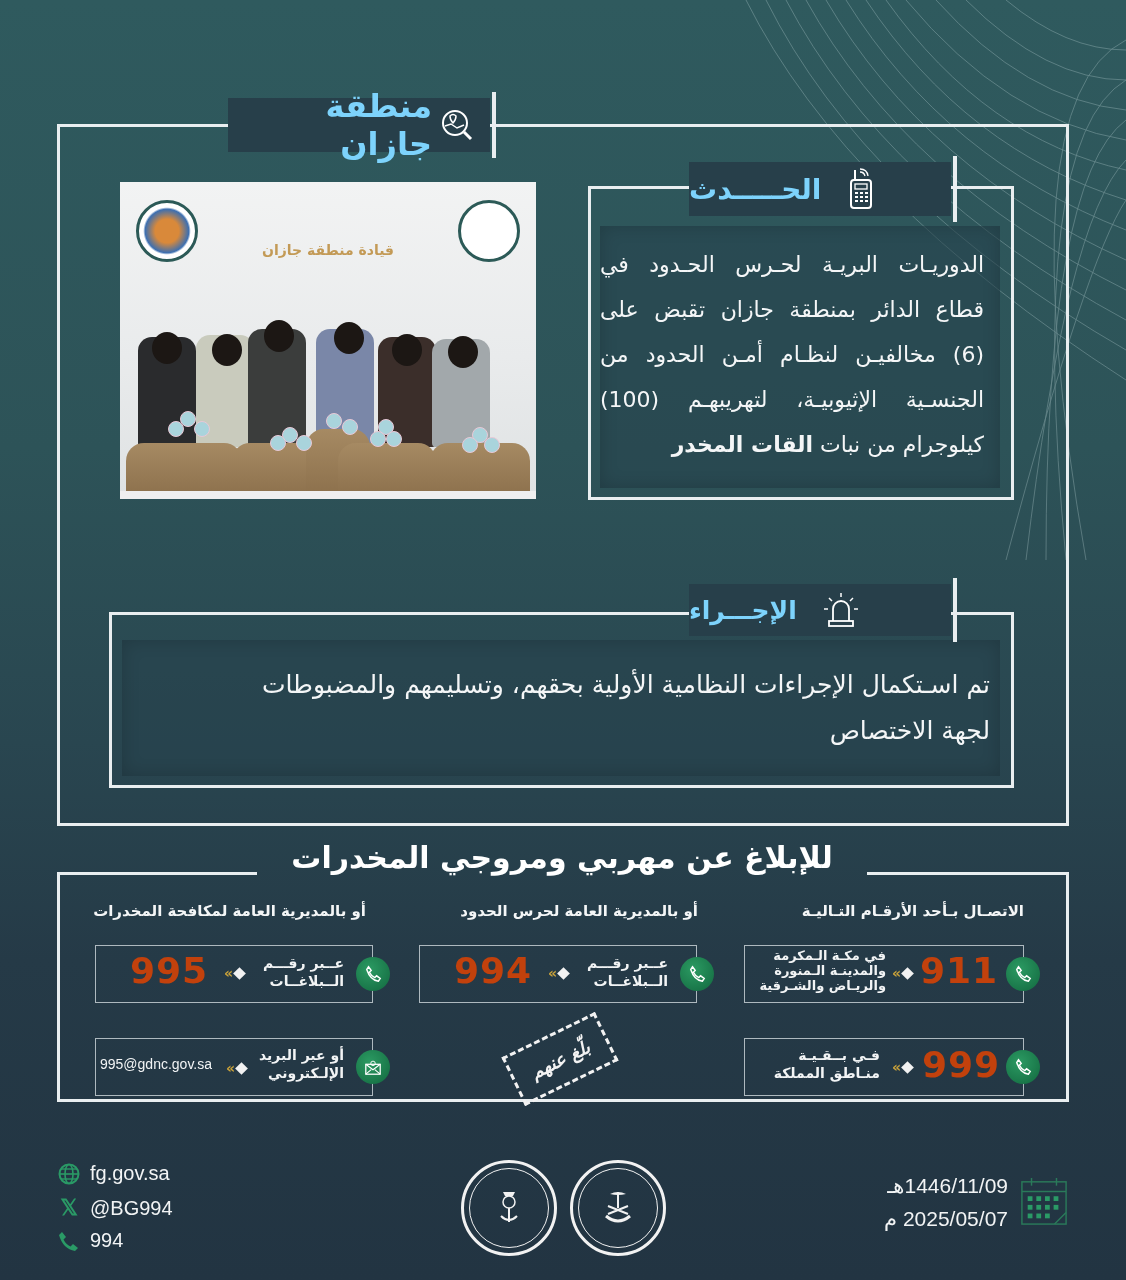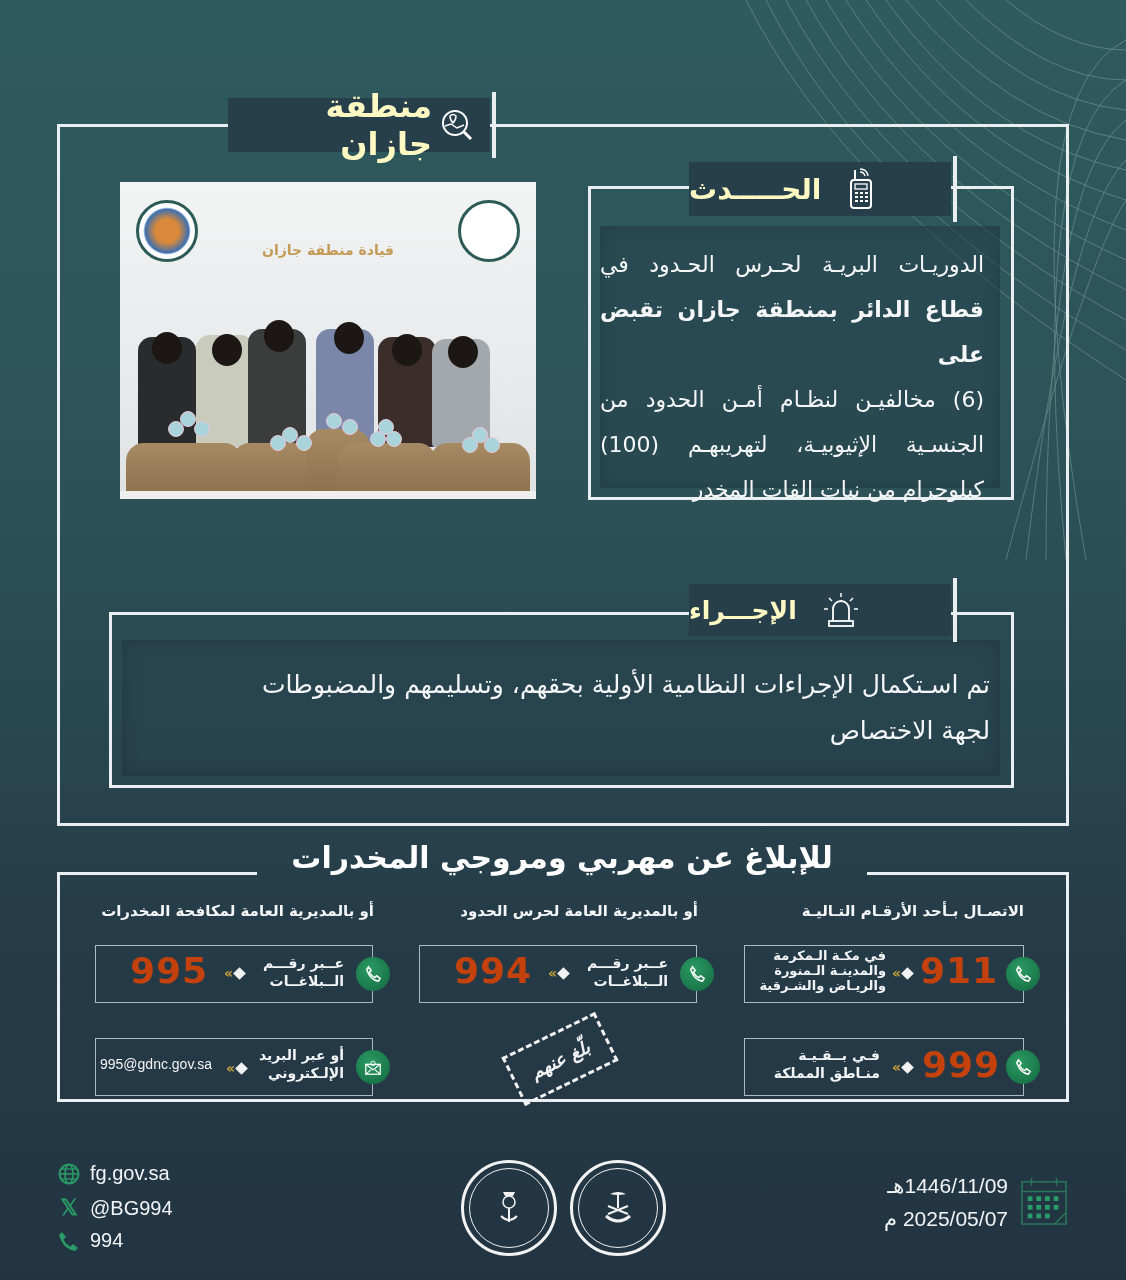--- a/index.html
+++ b/index.html
@@ -17,28 +17,28 @@
   .frame {
     position: absolute; border: 3px solid #e9eef0;
   }
   .tag {
     position: absolute; background: #273f4a; display: flex; align-items: center;
     justify-content: flex-end; direction: rtl;
   }
   .tag .bar {
     position: absolute; top: -6px; bottom: -6px; width: 4px; background: #e9eef0;
   }
-  .tag-title { font-weight: bold; color: #fef9c3; direction: rtl; }
+  .tag-title { font-weight: bold; color: #7dd3fc; direction: rtl; }
   .panel {
     position: absolute; background: rgba(38,66,76,0.55);
     box-shadow: 0 0 18px rgba(0,0,0,0.18) inset;
   }
   .rtl { direction: rtl; text-align: right; }
   .body-text { font-size: 22px; line-height: 45px; color: #f4f6f7; }
-  .body-text b { font-weight: normal; }
+  .body-text b { font-weight: bold; }
 
   
   .photo {
     position: absolute; left: 120px; top: 182px; width: 416px; height: 317px;
     background: linear-gradient(180deg, #f2f3f3 0%, #e9ebec 55%, #dfe2e3 100%);
     overflow: hidden;
   }
   .photo .hdr1 { position: absolute; top: 28px; left: 0; right: 0; text-align: center; color: #2f6a67; font-weight: bold; font-size: 16px; direction: rtl; }
   .photo .hdr2 { position: absolute; top: 60px; left: 0; right: 0; text-align: center; color: #c39a56; font-weight: bold; font-size: 14px; direction: rtl; }
   .photo .emb { position: absolute; top: 18px; width: 62px; height: 62px; border-radius: 50%; border: 3px solid #2c5a57; }
@@ -174,21 +174,21 @@
           <rect x="11" y="32" width="3" height="2"></rect>
           <rect x="16" y="32" width="3" height="2"></rect>
         </g>
         <path d="M11 4 q4 0 5 4 M11 1 q7 0 8 7" fill="none" stroke="#fff" stroke-width="1.3"></path>
       </svg>
   </span>
   <span class="tag-title" style="font-size:28px;">الحـــــدث</span>
 </div>
 <div class="rtl body-text" style="position:absolute; left:600px; top:242px; width:384px;">
   <div style="text-align:justify; text-align-last:justify;">الدوريـات البريـة لحـرس الحـدود في</div>
-  <div style="text-align:justify; text-align-last:justify;font-weight:bold;">قطاع الدائر بمنطقة جازان تقبض على</div>
+  <div style="text-align:justify; text-align-last:justify;">قطاع الدائر بمنطقة جازان تقبض على</div>
   <div style="text-align:justify; text-align-last:justify;">(6) مخالفيـن لنظـام أمـن الحدود من</div>
   <div style="text-align:justify; text-align-last:justify;">الجنسـية الإثيوبيـة، لتهريبهـم (100)</div>
   <div>
     <span>كيلوجرام من نبات </span><b>القات المخدر</b>
   </div>
 </div>
 
 <div class="frame" style="left:109px; top:612px; width:905px; height:176px;"></div>
 <div class="panel" style="left:122px; top:640px; width:878px; height:136px;"></div>
 <div class="tag" style="left:689px; top:584px; width:262px; height:52px; padding-right:22px;">
@@ -213,21 +213,21 @@
   <div>لجهة الاختصاص</div>
 </div>
 
 <div class="frame" style="left:57px; top:872px; width:1012px; height:230px; border-top:none;"></div>
 <div style="position:absolute; left:57px; top:872px; width:200px; height:3px; background:#e9eef0;"></div>
 <div style="position:absolute; left:867px; top:872px; width:202px; height:3px; background:#e9eef0;"></div>
 <div class="section-title" style="left:260px; top:840px; width:604px;">للإبلاغ عن مهربي ومروجي المخدرات</div>
 
 <div class="col-head" style="left:720px; top:902px; width:304px;">الاتصـال بـأحد الأرقـام التـاليـة</div>
 <div class="col-head" style="left:400px; top:902px; width:298px;">أو بالمديرية العامة لحرس الحدود</div>
-<div class="col-head" style="left:70px; top:902px; width:304px;">أو بالمديرية العامة لمكافحة المخدرات</div>
+<div class="col-head" style="left:62px; top:902px; width:304px;">أو بالمديرية العامة لمكافحة المخدرات</div>
 
 <div class="cbox" style="left:744px; top:945px; width:280px; height:58px;"></div>
 <div class="phone-circle" style="left:1006px; top:957px;">
   <svg viewBox="0 0 20 20" width="18" height="18">
       <path d="M5 2 l3 4 l-2 2 q2 4 6 6 l2 -2 l4 3 l-2 3 q-9 -1 -13 -13z" fill="none" stroke="#fff" stroke-width="1.6"></path>
     </svg>
 </div>
 <div class="big-num" style="left:920px; top:950px;">911</div>
 <div class="chev" style="left:892px; top:965px;">
     <span class="c">«</span>

